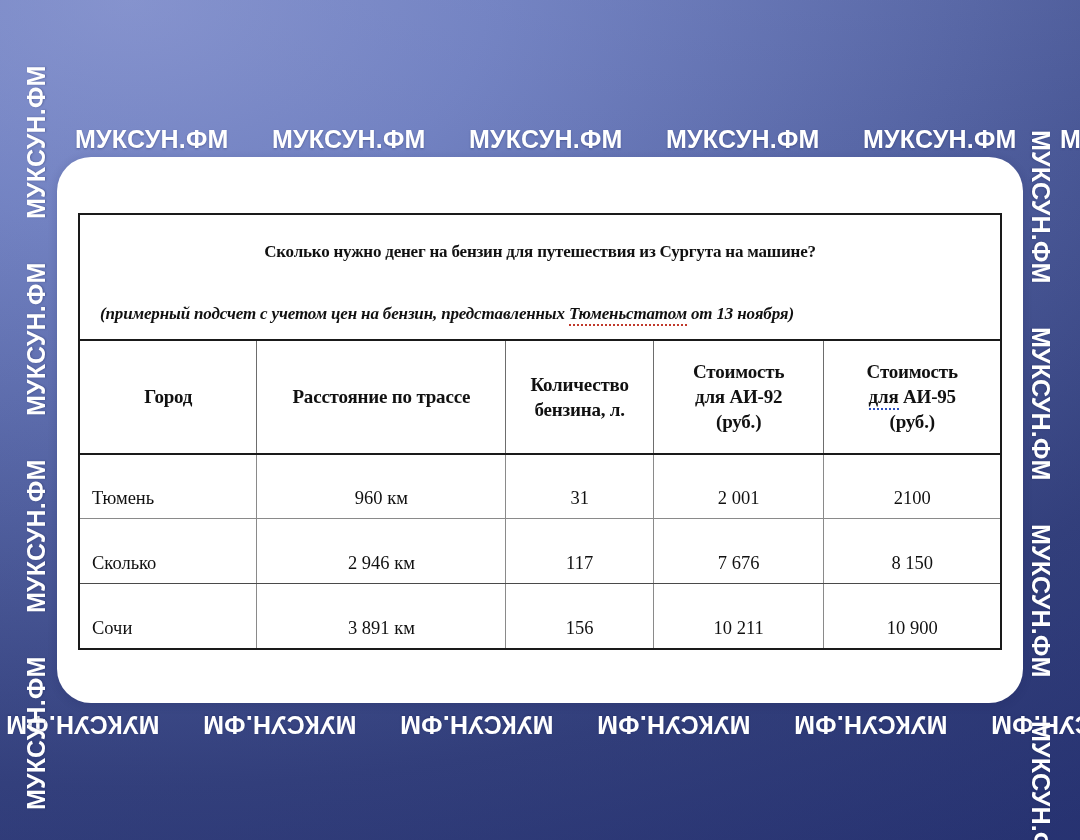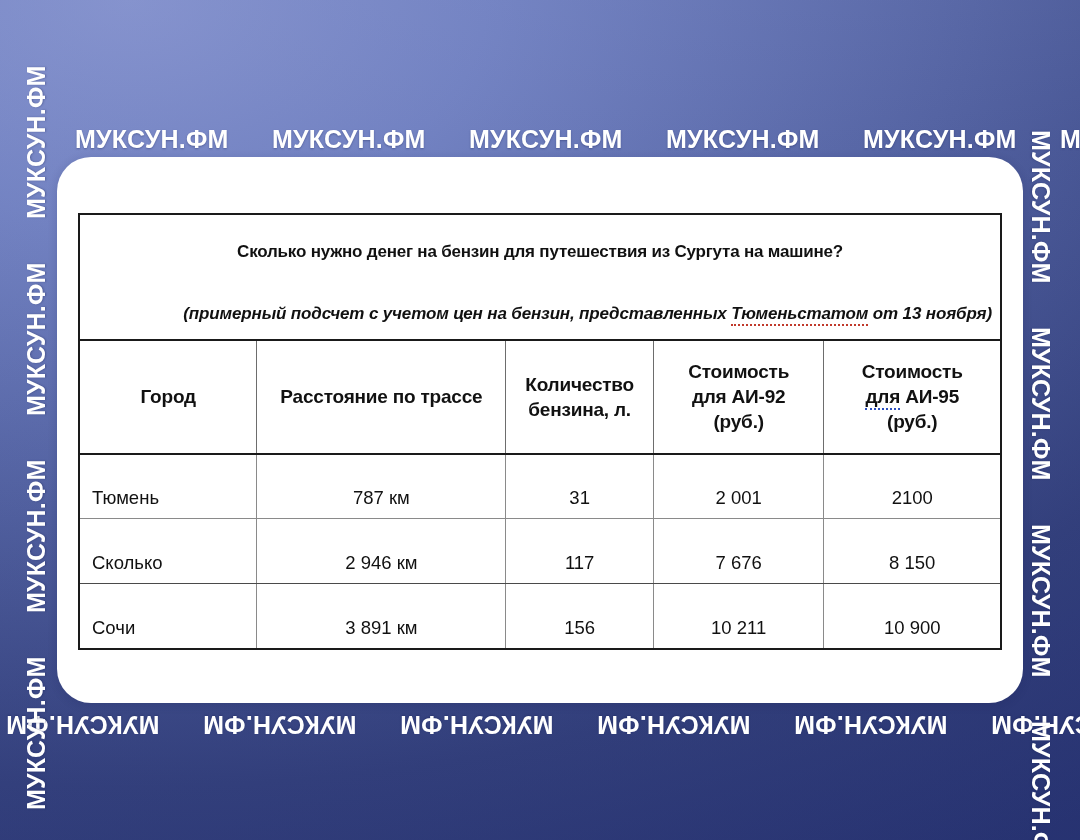--- a/index.html
+++ b/index.html
@@ -75,23 +75,24 @@
   table.sheet {
     width: 100%;
     height: 100%;
     border-collapse: collapse;
     table-layout: fixed;
     background: #fff;
     color: #111;
   }
   table.sheet td {
     border: 1px solid #6d6d6d;
-    padding: 0 8px;
+    padding: 0 20px;
     vertical-align: middle;
     font-size: 17px;
+    font-family: Liberation Serif, serif;
   }
   
   table.sheet { outline: none; }
   .cell-title {
     border-top: 2px solid #1a1a1a !important;
     border-left: 2px solid #1a1a1a !important;
     border-right: 2px solid #1a1a1a !important;
     border-bottom: none !important;
     text-align: center;
     font-weight: bold;
@@ -99,21 +100,21 @@
     letter-spacing: -0.2px;
     height: 66px;
     padding-top: 10px;
     font-family: "Liberation Sans", "DejaVu Sans", sans-serif;
   }
   .cell-sub {
     border-left: 2px solid #1a1a1a !important;
     border-right: 2px solid #1a1a1a !important;
     border-top: none !important;
     border-bottom: 2px solid #1a1a1a !important;
-    text-align: right;
+    text-align: left;
     font-style: italic;
     font-weight: bold;
     font-size: 14.5px;
     height: 44px;
     vertical-align: bottom;
     padding-bottom: 6px;
     letter-spacing: -0.15px;
   }
   .squiggle-red {
     border-bottom: 2px dotted #c0392b;
@@ -222,21 +223,21 @@
           </td>
           <td>
             <span>Стоимость</span><br>
             <span class="squiggle-blue">для</span><span class="nowrap"> АИ-95</span><br>
             <span>(руб.)</span>
           </td>
         </tr>
 
         <tr class="data-row first">
           <td>Тюмень</td>
-          <td>787 км</td>
+          <td>960 км</td>
           <td>31</td>
           <td>2 001</td>
           <td>2100</td>
         </tr>
         <tr class="data-row">
           <td class="sep-strong">Сколько</td>
           <td class="sep-strong">2 946 км</td>
           <td class="sep-strong">117</td>
           <td class="sep-strong">7 676</td>
           <td class="sep-strong">8 150</td>

